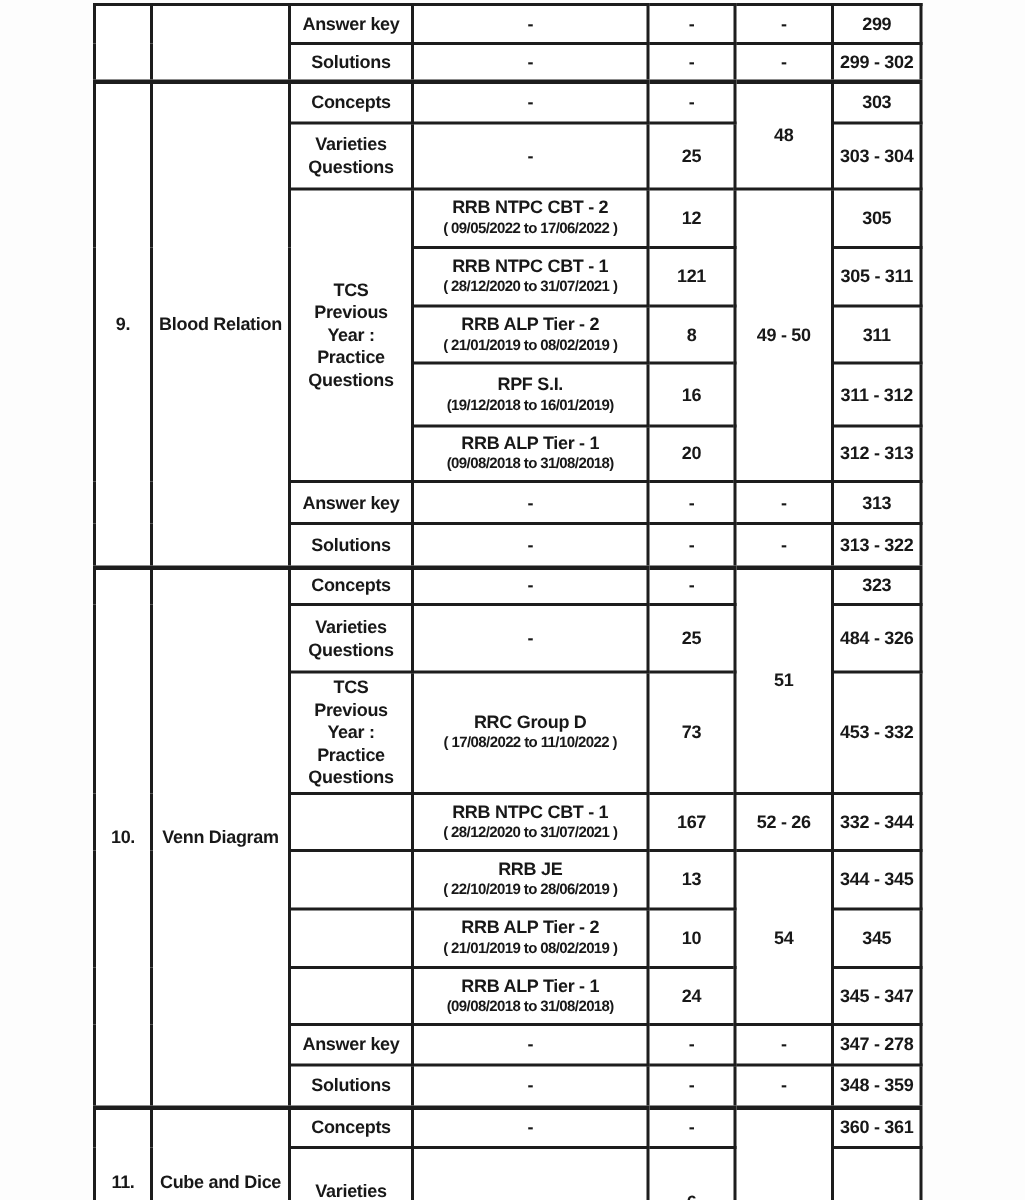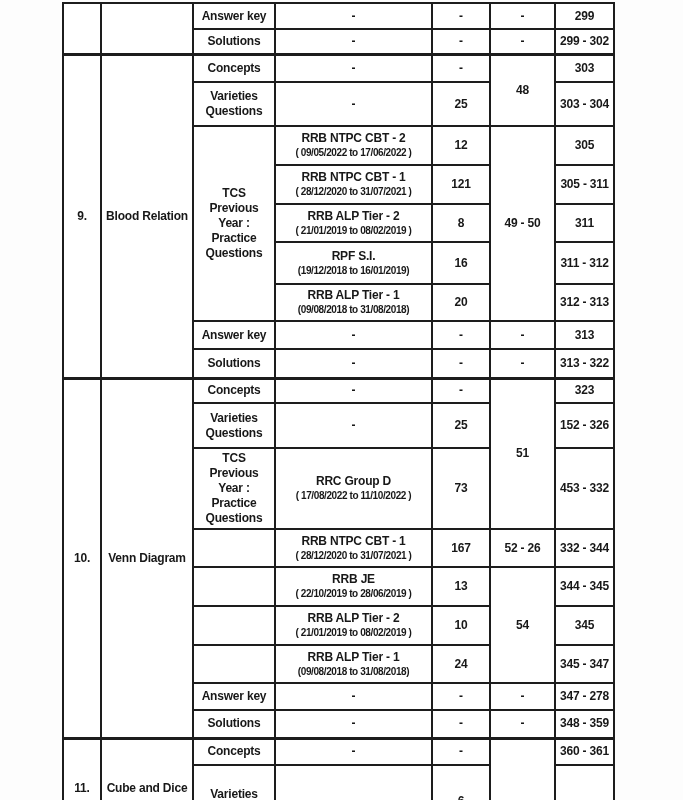--- a/index.html
+++ b/index.html
@@ -144,21 +144,21 @@
     <td class="c3">Concepts</td>
     <td class="c4">-</td>
     <td class="c5">-</td>
     <td class="c6" rowspan="3">51</td>
     <td class="c7">323</td>
   </tr>
   <tr style="height:45px">
     <td class="c3">Varieties Questions</td>
     <td class="c4">-</td>
     <td class="c5">25</td>
-    <td class="c7">152 - 326</td>
+    <td class="c7">484 - 326</td>
   </tr>
   <tr style="height:68px">
     <td class="c3 tcsmid">TCS Previous Year : Practice Questions</td>
     <td class="c4">
       <div class="xname">RRC Group D</div>
       <div class="xdates">( 17/08/2022 to 11/10/2022 )</div>
     </td>
     <td class="c5">73</td>
     <td class="c7">453 - 332</td>
   </tr>

